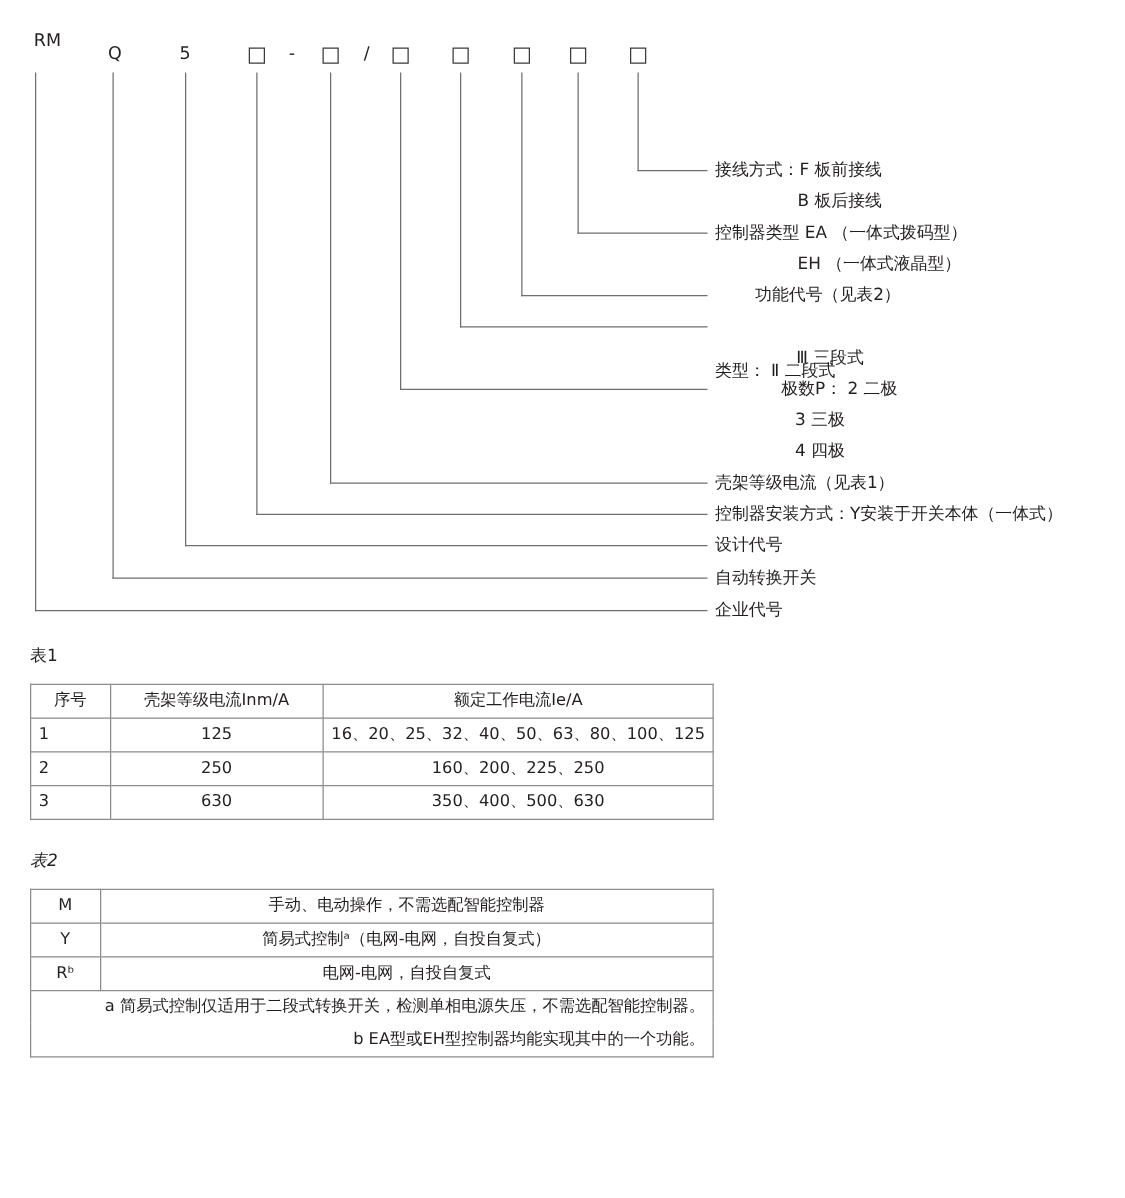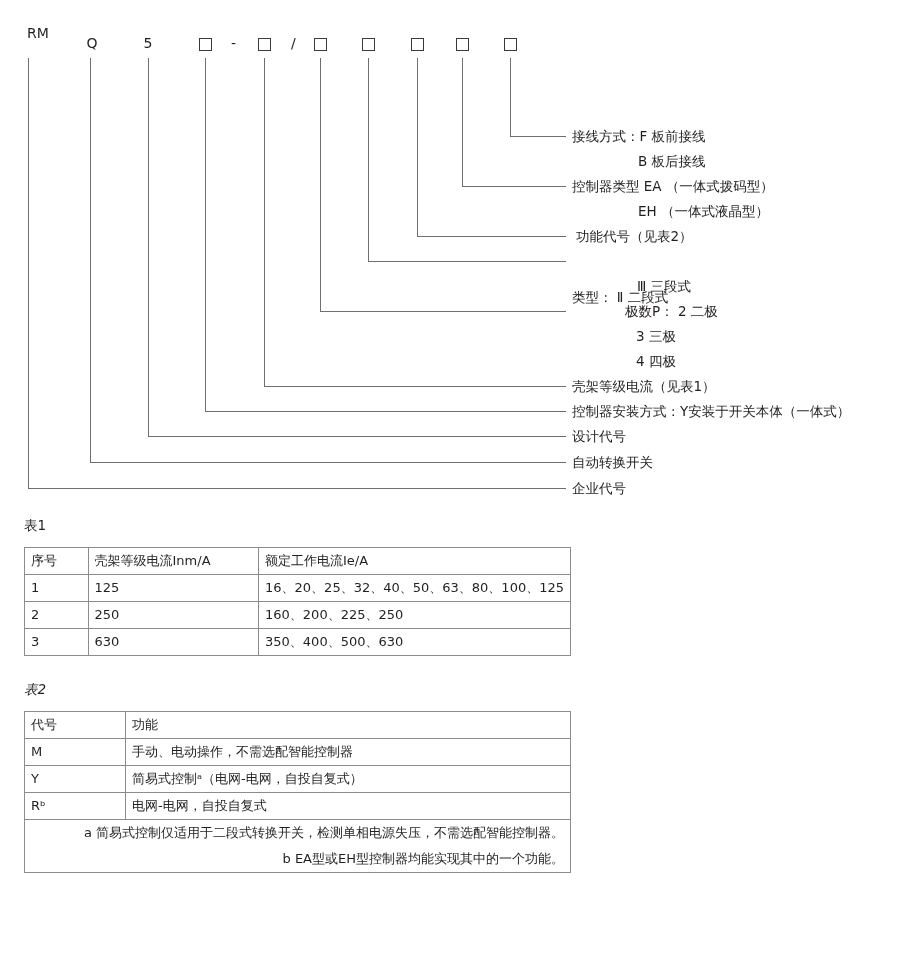--- a/index.html
+++ b/index.html
@@ -77,21 +77,21 @@
   }
   table.data {
     position: absolute;
     border-collapse: collapse;
     font-size: 13px;
     color: #231f20;
   }
   table.data td {
     border: 1px solid #8c8c8c;
     padding: 4px 6px;
-    text-align: left;
+    text-align: center;
     line-height: 18px;
     font-size: 13px;
     white-space: nowrap;
   }
   table.data td.note {
     text-align: right;
     padding-left: 8px;
     border-top: 1px solid #8c8c8c;
   }
   table.data td.noborder-bottom { border-bottom: none; }
@@ -145,21 +145,21 @@
 
   <div class="vline" style="left:28px; top:58px; height:431px;"></div>
   <div class="hline" style="left:28px; top:488px; width:538px;"></div>
 
   <div class="anno" style="left:572px; top:127px;">接线方式：F  板前接线</div>
   <div class="anno-sub" style="left:638px; top:152px;">B  板后接线</div>
 
   <div class="anno" style="left:572px; top:177px;">控制器类型  EA  （一体式拨码型）</div>
   <div class="anno-sub" style="left:638px; top:202px;">EH  （一体式液晶型）</div>
 
-  <div class="anno" style="left:576px; top:227px;">功能代号（见表2）</div>
+  <div class="anno" style="left:604px; top:227px;">功能代号（见表2）</div>
 
   <div class="anno" style="left:572px; top:252px;margin-top:36px;">类型：  Ⅱ  二段式</div>
   <div class="anno-sub" style="left:637px; top:277px;">Ⅲ  三段式</div>
 
   <div class="anno" style="left:592px; top:302px;margin-left:33px;">极数P：  2  二极</div>
   <div class="anno-sub" style="left:636px; top:327px;">3  三极</div>
   <div class="anno-sub" style="left:636px; top:352px;">4  四极</div>
 
   <div class="anno" style="left:572px; top:377px;">壳架等级电流（见表1）</div>
 
@@ -195,24 +195,20 @@
       <td>630</td>
       <td>350、400、500、630</td>
     </tr>
   </tbody>
     </table>
 
   <div class="tbl-caption" style="left:24px; top:680px;font-style:italic;">表2</div>
 
   <table class="data" style="left:24px; top:711px; width:547px;">
     <tbody>
-        <tr>
-      <td style="width:88px; text-align:left;">代号</td>
-      <td>功能</td>
-    </tr>
     <tr>
       <td>M</td>
       <td>手动、电动操作，不需选配智能控制器</td>
     </tr>
     <tr>
       <td>Y</td>
       <td>简易式控制ᵃ（电网-电网，自投自复式）</td>
     </tr>
     <tr>
       <td>Rᵇ</td>

